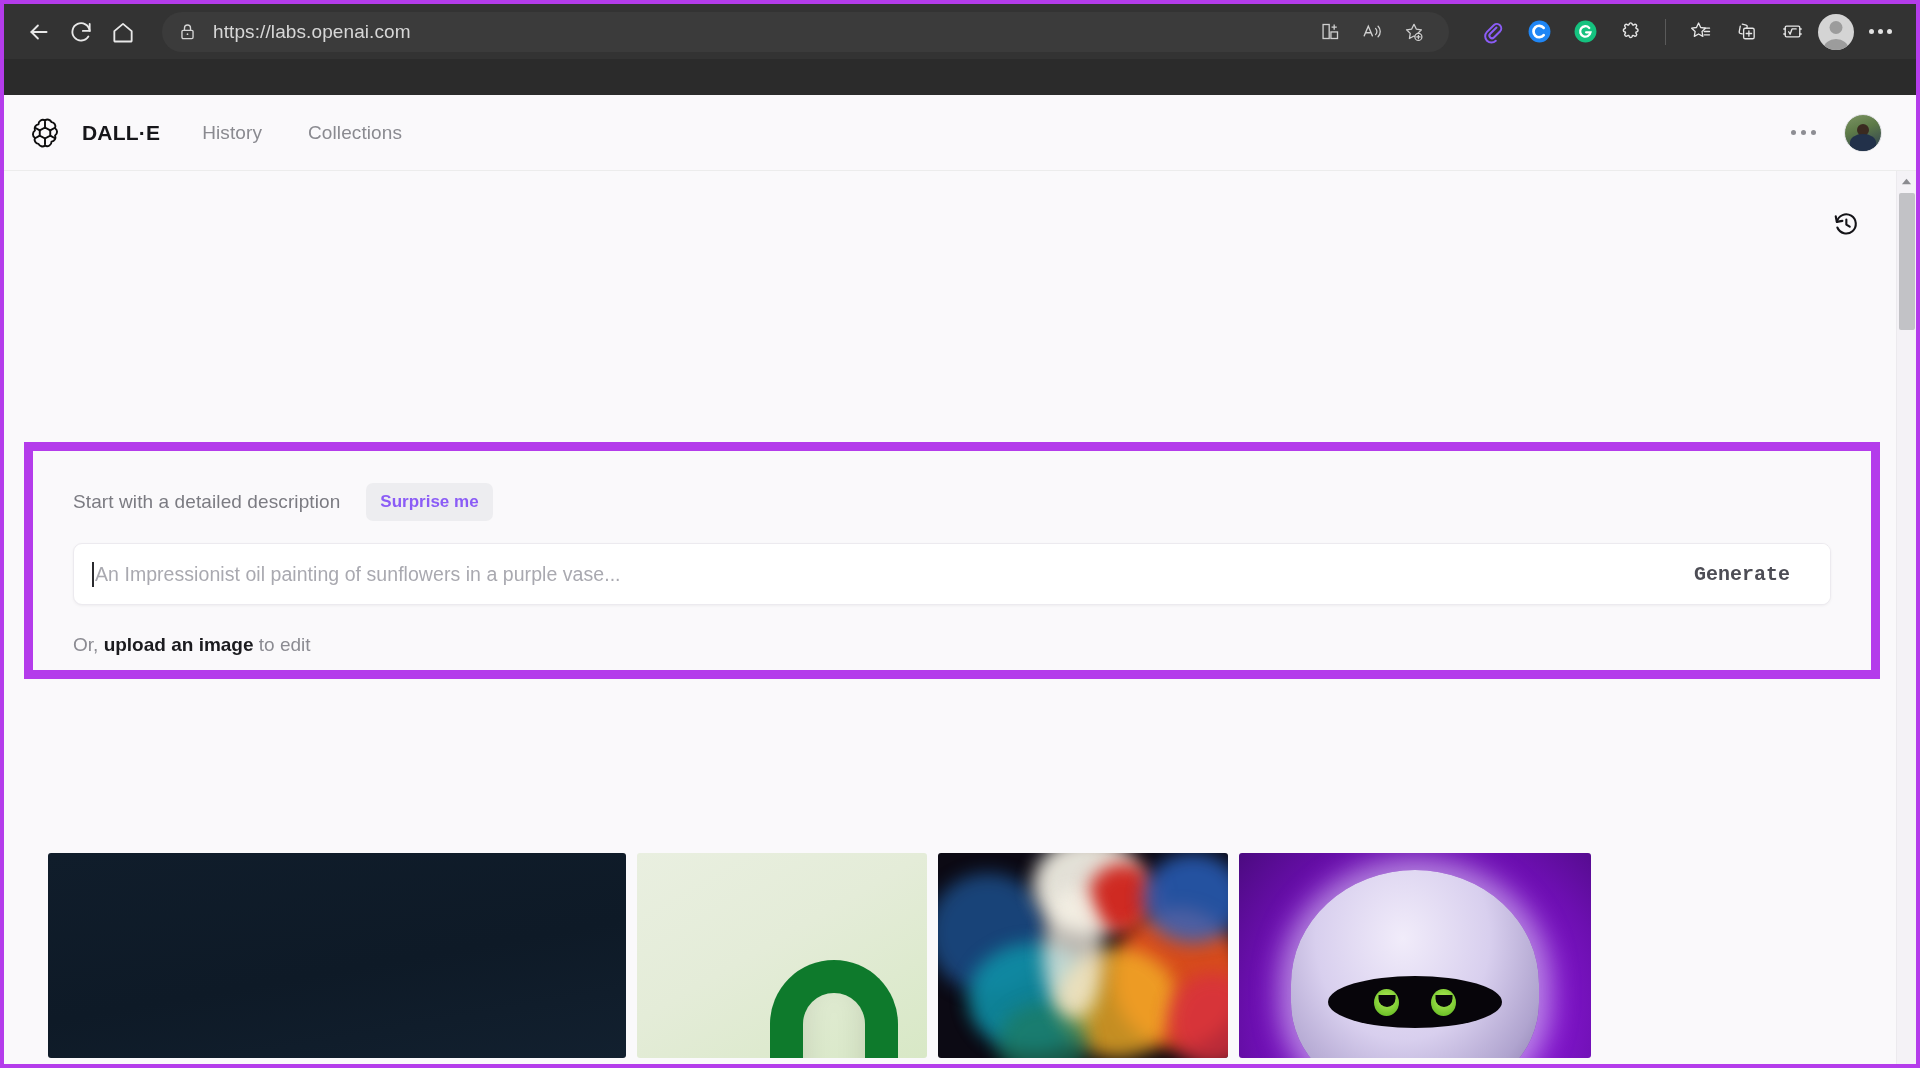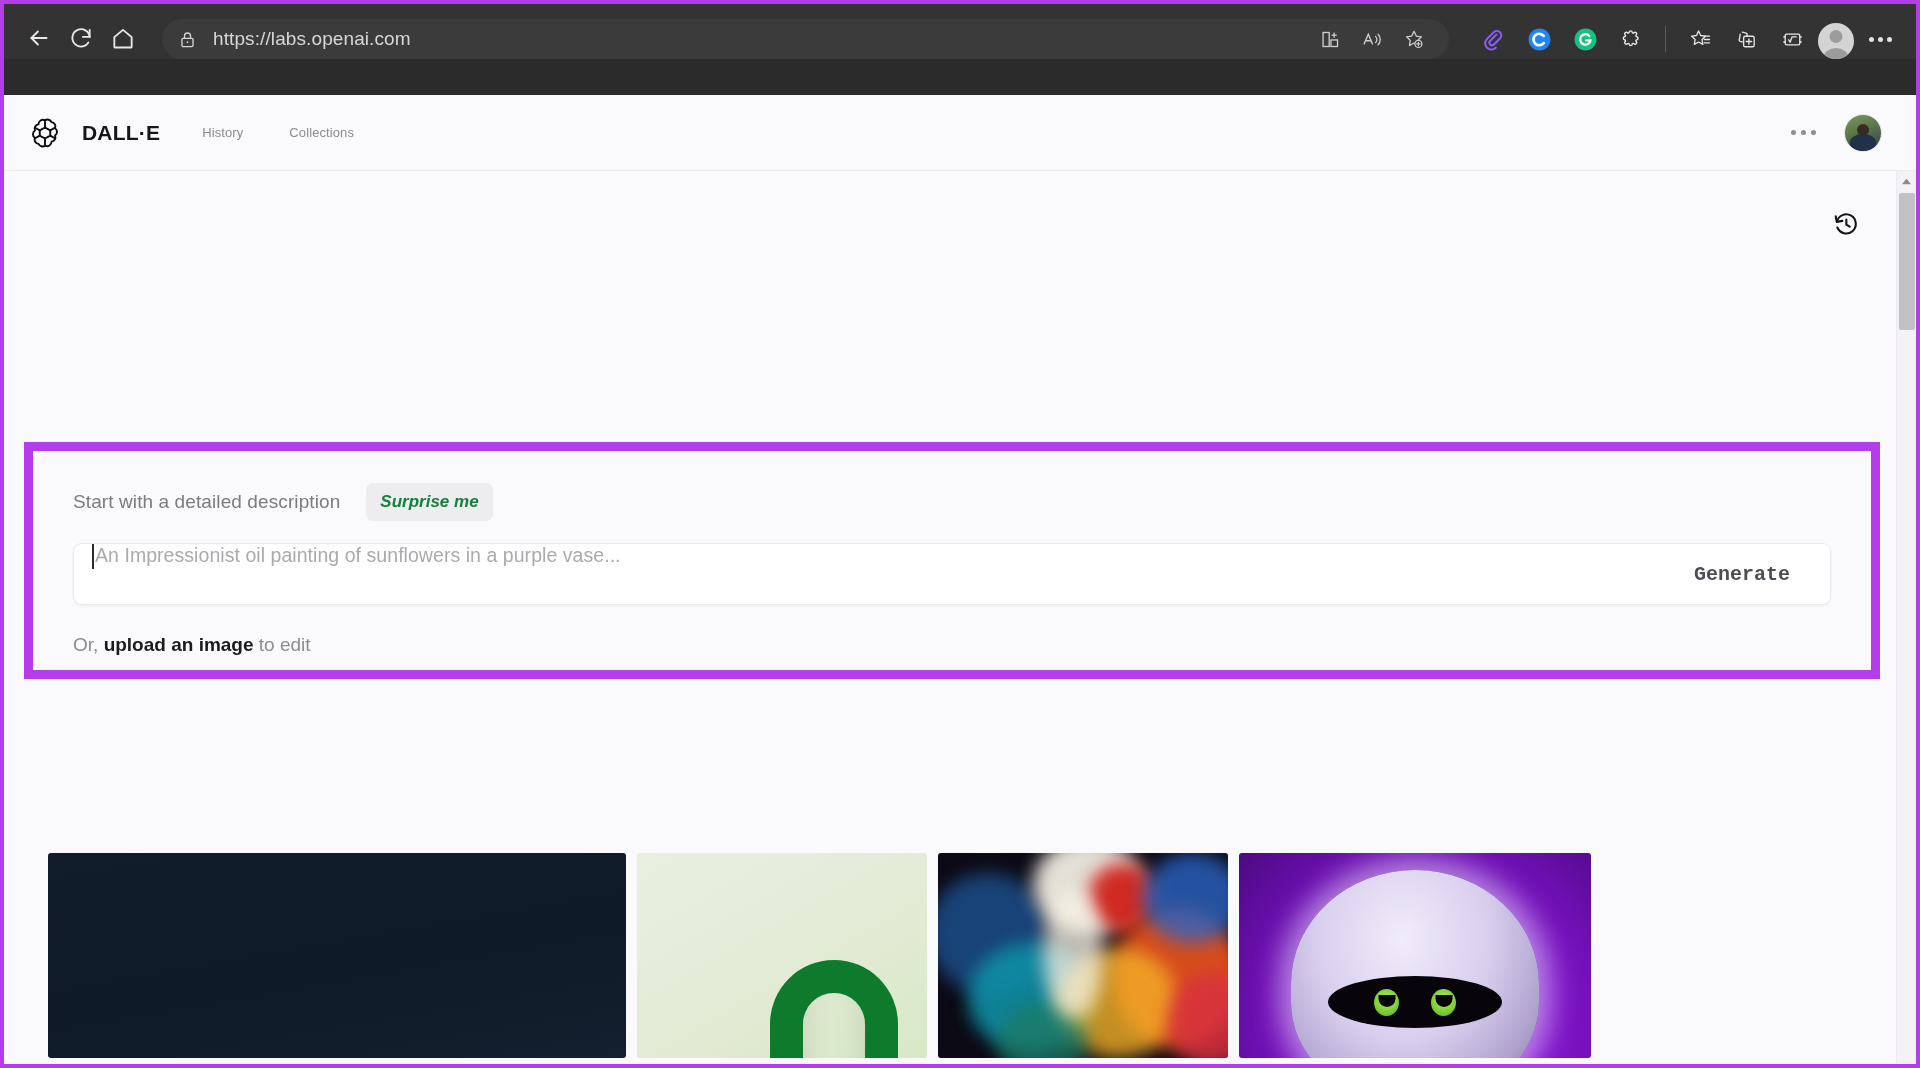--- a/index.html
+++ b/index.html
@@ -23,21 +23,21 @@
   }
 
   
   .browser-bar {
     position: absolute;
     top: 0; left: 0;
     width: 1912px;
     height: 55px;
     background: #333333;
     display: flex;
-    align-items: flex-end;
+    align-items: center;
     padding: 0 14px;
   }
 
   .nav-btn {
     width: 42px; height: 42px;
     display: flex; align-items: center; justify-content: center;
     border-radius: 5px;
     flex: 0 0 auto;
     cursor: pointer;
   }
@@ -126,21 +126,21 @@
     display: flex;
     align-items: center;
     padding: 0 34px 0 24px;
   }
   .logo-mark { width: 34px; height: 34px; margin-right: 20px; cursor: pointer; flex:0 0 auto; }
   .brand {
     font-size: 21px; font-weight: bold; color: #16161a;
     letter-spacing: .2px; margin-right: 42px; cursor: pointer;
   }
   .navlink {
-    font-size: 13px; color: #8a8a90; margin-right: 46px;
+    font-size: 19px; color: #8a8a90; margin-right: 46px;
     cursor: pointer; letter-spacing: .1px;
   }
   .header-right { margin-left: auto; display:flex; align-items:center; gap: 22px; }
   .hdots { display:flex; gap:5px; cursor:pointer; padding: 6px; }
   .hdots i { width:5px; height:5px; border-radius:50%; background:#8d8d93; display:block; }
   .avatar-user {
     width: 38px; height: 38px; border-radius: 50%;
     overflow: hidden; cursor: pointer;
     background: linear-gradient(160deg,#7c9463 0%,#5d7a48 40%,#2c3b53 100%);
     position: relative;
@@ -190,37 +190,36 @@
     margin-bottom: 22px;
   }
   .prompt-label { font-size: 19px; color: #7b7b82; letter-spacing:.1px; }
   .surprise-btn {
     background: #ededf0;
     border: none;
     border-radius: 7px;
     padding: 9px 14px;
     font-size: 17px;
     font-weight: bold;
-    color: #15803d;
+    color: #8b5cf6;
     font-family: "Liberation Sans", sans-serif;
     cursor: pointer;
-    font-style: italic;
   }
   .prompt-row {
     display: flex; align-items: stretch;
     background: #ffffff;
     border: 1px solid #eceaef;
     border-radius: 9px;
     box-shadow: 0 1px 3px rgba(0,0,0,.05);
     height: 62px;
     overflow: hidden;
   }
   .prompt-input-wrap {
     flex: 1 1 auto;
-    display: flex; align-items: flex-start;
+    display: flex; align-items: center;
     padding: 0 18px;
     position: relative;
   }
   .caret {
     width: 2px; height: 25px; background: #2a2a2e;
     margin-right: 1px; flex: 0 0 auto;
   }
   .prompt-input {
     flex: 1 1 auto;
     border: none; outline: none;

